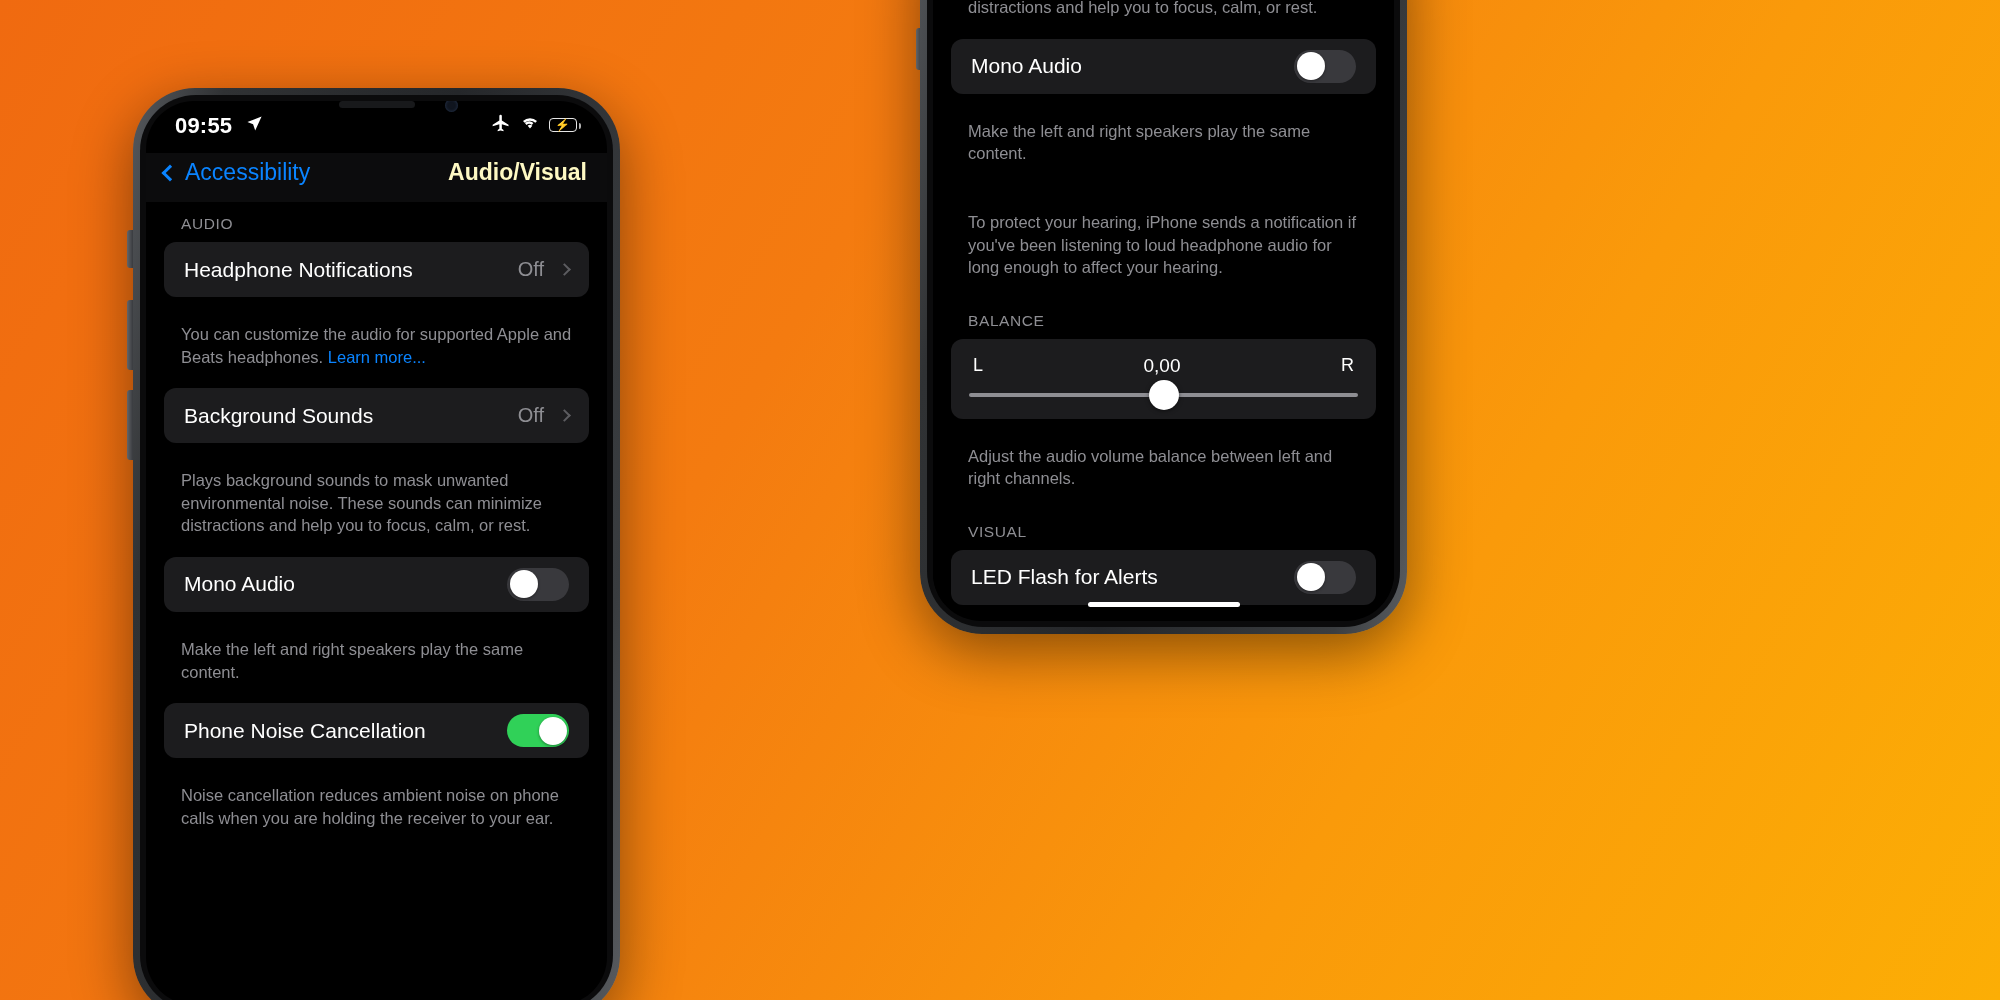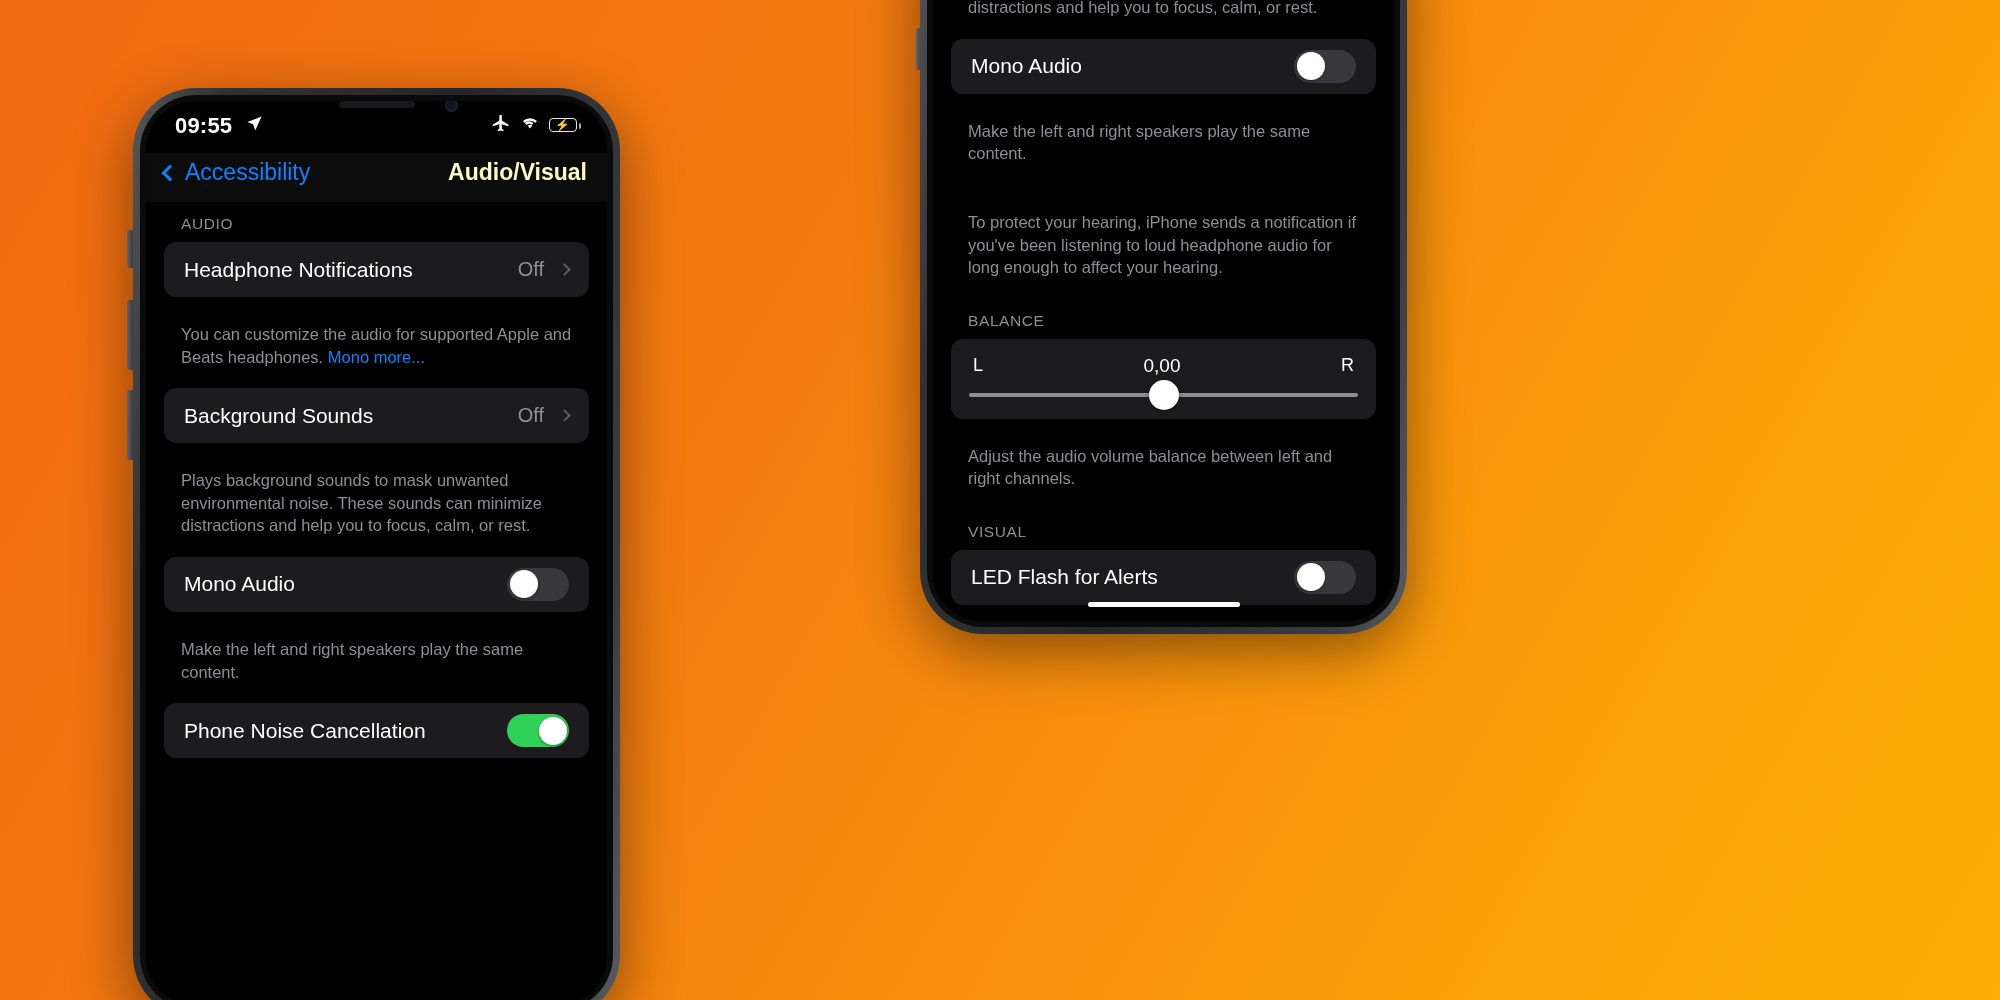--- a/index.html
+++ b/index.html
@@ -242,21 +242,21 @@
       <div class="group-header">AUDIO</div>
 
       <div class="card">
         <span class="label">Headphone Notifications</span>
         <span class="row-right">
           <span class="value">Off</span>
           <span class="chev-right"></span>
         </span>
       </div>
       <div class="footnote">
-        <span>You can customize the audio for supported Apple and Beats headphones. </span><a href="#">Mono more...</a>
+        <span>You can customize the audio for supported Apple and Beats headphones. </span><a href="#">Learn more...</a>
       </div>
 
       <div class="card">
         <span class="label">Background Sounds</span>
         <span class="row-right">
           <span class="value">Off</span>
           <span class="chev-right"></span>
         </span>
       </div>
       <div class="footnote">Plays background sounds to mask unwanted environmental noise. These sounds can minimize distractions and help you to focus, calm, or rest.</div>
@@ -268,20 +268,21 @@
           </span>
       </div>
       <div class="footnote">Make the left and right speakers play the same content.</div>
 
       <div class="card">
         <span class="label">Phone Noise Cancellation</span>
         <span class="toggle on">
             <span class="knob"></span>
           </span>
       </div>
+      <div class="footnote">Noise cancellation reduces ambient noise on phone calls when you are holding the receiver to your ear.</div>
     </div>
 
   </div>
 </div>
 
 <div class="btn-side" id="pr-b1"></div>
 <div class="btn-side" id="pr-b4"></div>
 
 <div class="phone" id="phone-right">
   <div class="bezel"></div>

